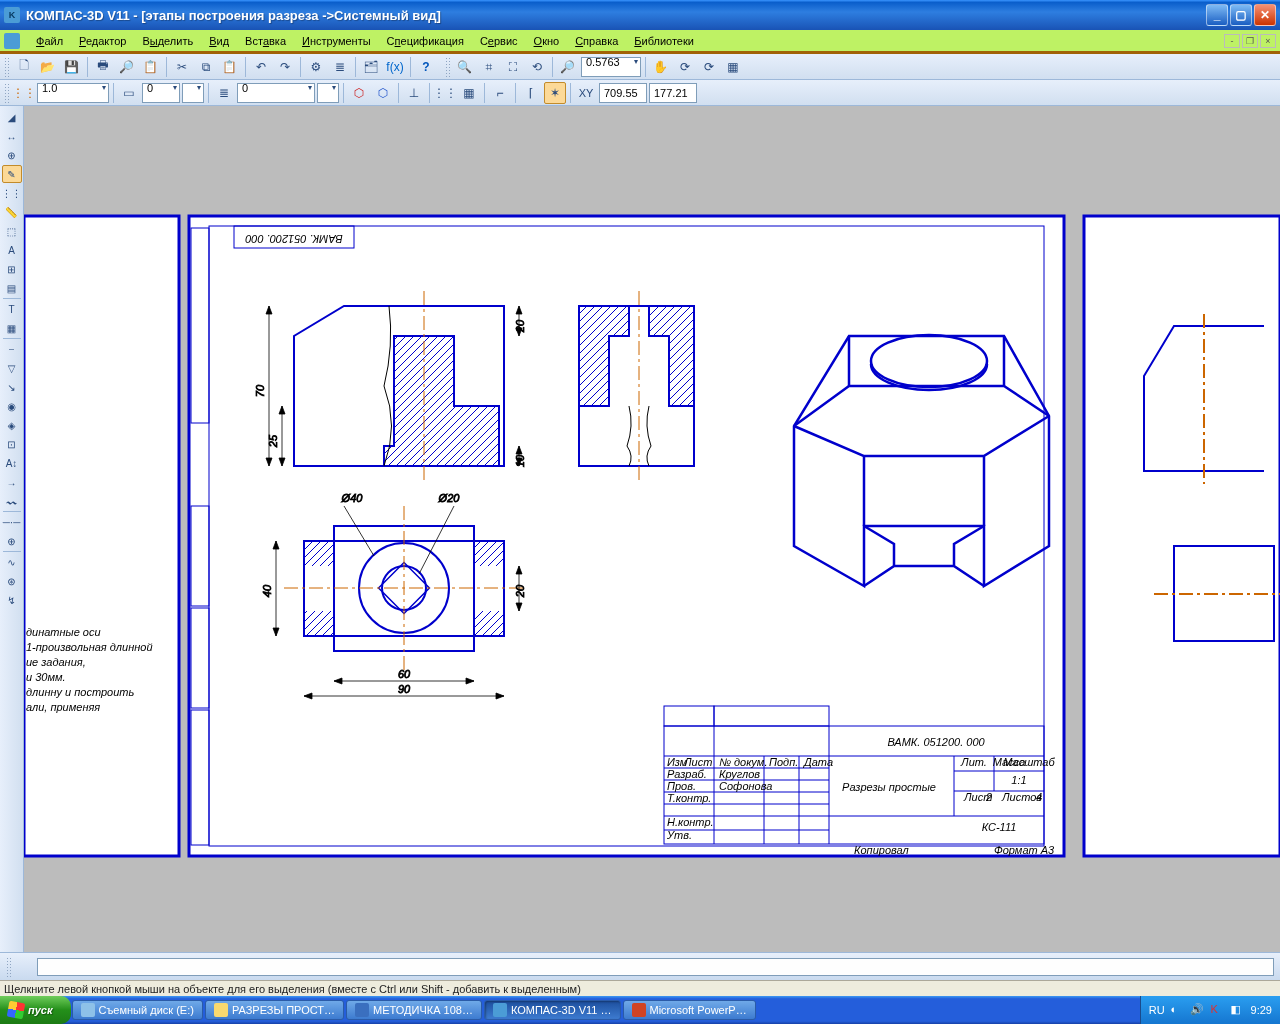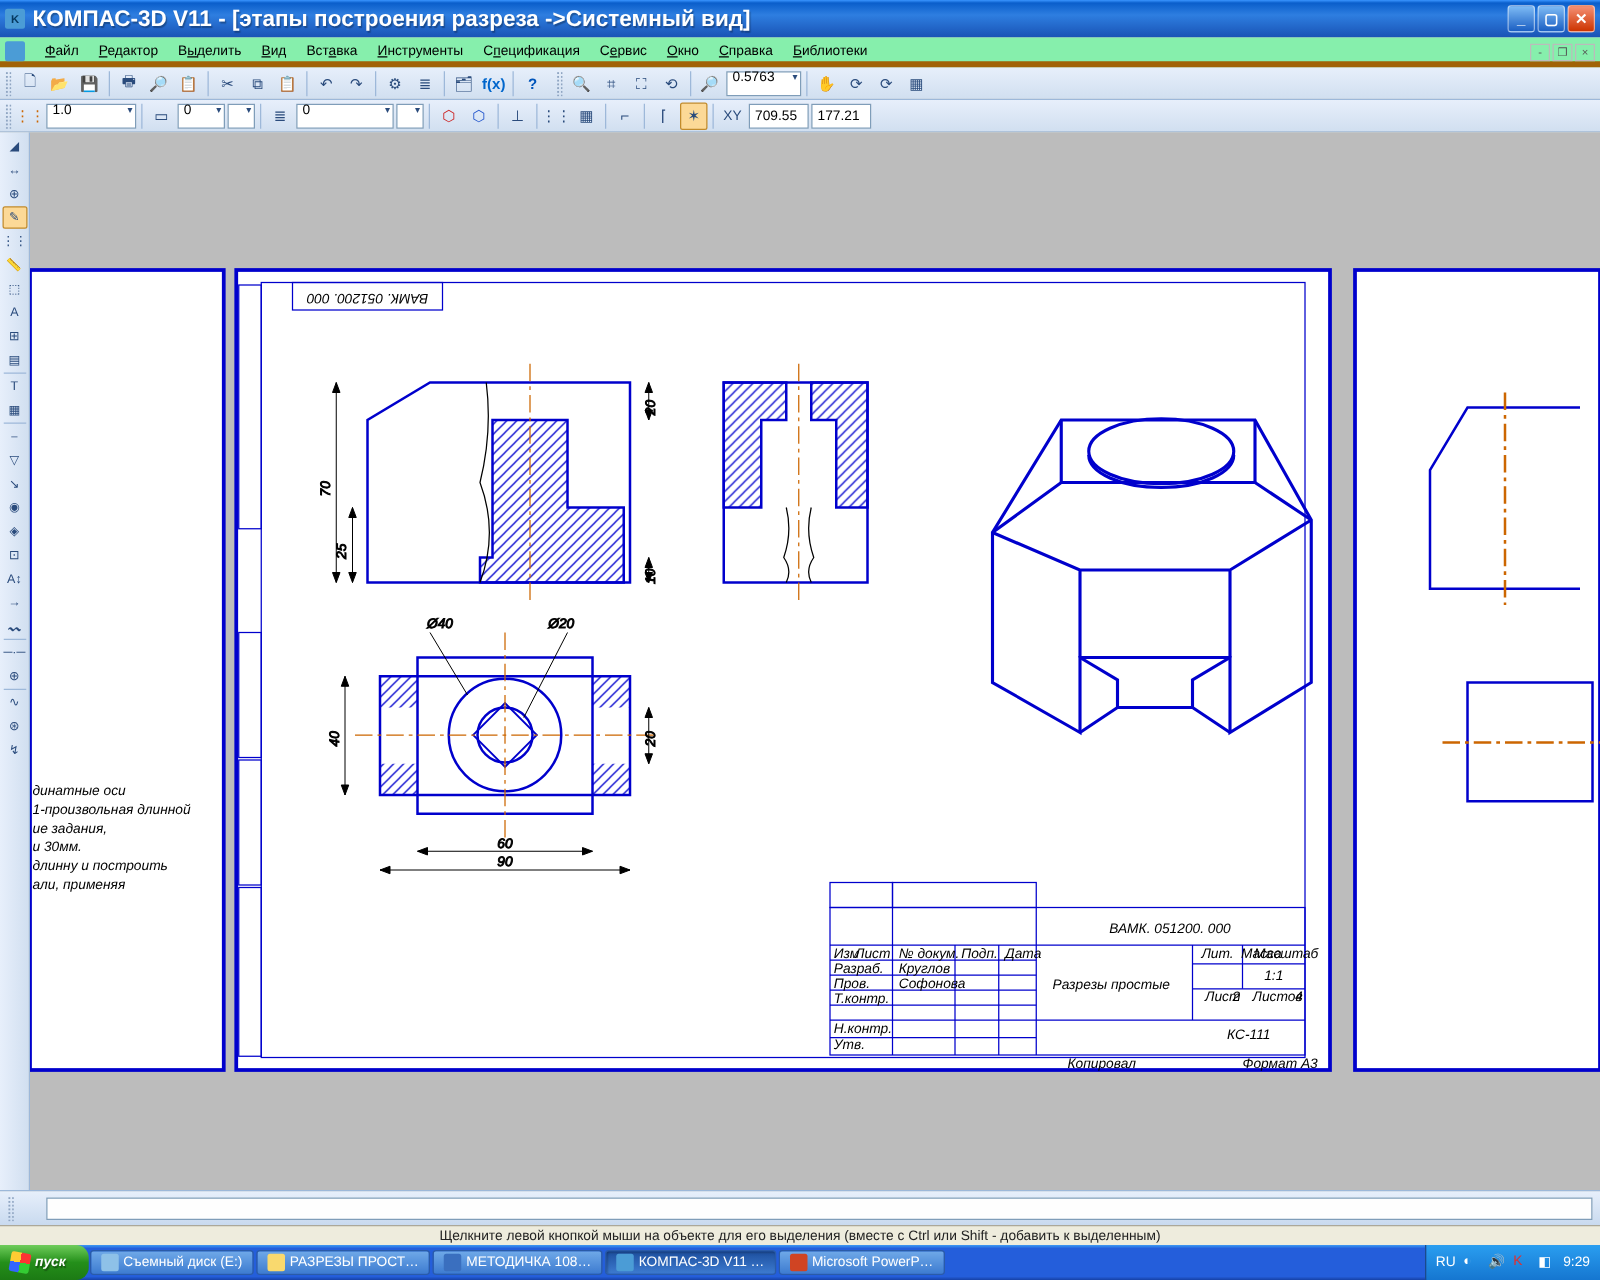--- a/index.html
+++ b/index.html
@@ -1,28 +1,28 @@
 <!DOCTYPE html>
 <html><head>
 <meta charset="utf-8">
 <style>
 * { margin:0; padding:0; box-sizing:border-box; font-family:Tahoma,Arial,sans-serif; font-size:11px; }
 body { width:1280px; height:1024px; overflow:hidden; background:#ece9d8; position:relative; }
 
 
 .titlebar { height:30px; background:linear-gradient(to bottom,#3a95ff 0%,#0a5ecb 8%,#2e7ee0 40%,#1953b5 100%); display:flex; align-items:center; padding:0 4px; color:#fff; }
 .titlebar .appicon { width:16px; height:16px; background:#4b9cd6; border-radius:2px; margin-right:6px; display:flex; align-items:center; justify-content:center; font-size:9px; font-weight:bold; color:#06385f; }
-.titlebar .title { flex:1; font-weight:bold; font-size:18px; text-shadow:1px 1px 1px rgba(0,0,0,.3); }
+.titlebar .title { flex:1; font-weight:bold; font-size:13px; text-shadow:1px 1px 1px rgba(0,0,0,.3); }
 .titlebar .winbtns { display:flex; gap:2px; }
 .titlebar .winbtn { width:22px; height:22px; border-radius:3px; border:1px solid rgba(255,255,255,.5); display:flex; align-items:center; justify-content:center; font-weight:bold; color:#fff; font-size:12px; }
 .titlebar .minbtn,.titlebar .maxbtn { background:linear-gradient(to bottom,#7ebbf5,#1a5ec2); }
 .titlebar .closebtn { background:linear-gradient(to bottom,#f59074,#cc3300); }
 
 
-.menubar { height:24px; background:#86efac; display:flex; align-items:flex-end; padding:0 4px; border-bottom:5px solid #a16207; }
+.menubar { height:24px; background:#bef264; display:flex; align-items:center; padding:0 4px; border-bottom:3px solid #a16207; }
 .menubar .ctrlicon { width:16px; height:16px; background:#4b9cd6; border-radius:2px; margin-right:8px; }
 .menubar .mitem { padding:2px 8px; cursor:default; }
 .menubar .mitem u { text-decoration:underline; }
 .menubar .doccontrols { margin-left:auto; display:flex; gap:2px; font-family:Arial; color:#555; }
 .menubar .doccontrols span { width:16px; height:14px; border:1px solid #bbb; display:flex; align-items:center; justify-content:center; font-size:9px; }
 
 
 .toolbar { height:26px; background:linear-gradient(to bottom,#e7effb,#d1dff0); border-bottom:1px solid #9db8d9; display:flex; align-items:center; padding:0 4px; gap:2px; }
 .tgrip { width:5px; height:20px; background-image:radial-gradient(#8fa5c2 1px,transparent 1px); background-size:3px 3px; margin-right:2px; }
 .tbtn { width:22px; height:22px; display:flex; align-items:center; justify-content:center; border:1px solid transparent; border-radius:2px; font-size:12px; color:#2a4b7c; cursor:default; }
@@ -36,21 +36,21 @@
 .lefttb { position:absolute; left:0; top:106px; width:24px; bottom:72px; background:linear-gradient(to right,#e7effb,#d1dff0); border-right:1px solid #9db8d9; display:flex; flex-direction:column; align-items:center; padding-top:2px; gap:1px; }
 .lefttb .tbtn { width:20px; height:18px; font-size:10px; }
 
 
 .canvas { position:absolute; left:24px; top:106px; right:0; bottom:72px; background:#bcbcbc; overflow:hidden; }
 .canvas svg { position:absolute; left:0; top:0; }
 
 
 .cmdbar { position:absolute; left:0; right:0; bottom:44px; height:28px; background:linear-gradient(to bottom,#e7effb,#c9daef); border-top:1px solid #9db8d9; display:flex; align-items:center; padding:0 6px; }
 .cmdbar .cmdinput { flex:1; height:18px; border:1px solid #7f9db9; background:#fefefe; margin-left:24px; }
-.statusbar { position:absolute; left:0; right:0; bottom:28px; height:16px; background:#eeecdd; display:flex; align-items:center; padding:0 4px; font-size:11px; color:#222; border-top:1px solid #aca899;justify-content:center;}
+.statusbar { position:absolute; left:0; right:0; bottom:28px; height:16px; background:#eeecdd; display:flex; align-items:center; padding:0 4px; font-size:11px; color:#222; border-top:1px solid #aca899;}
 
 
 .taskbar { position:absolute; left:0; right:0; bottom:0; height:28px; background:linear-gradient(to bottom,#3e9af3 0%,#245edb 10%,#245edb 90%,#1641a6 100%); display:flex; align-items:center;justify-content:flex-end; }
 .startbtn { height:28px; padding:0 18px 0 8px; background:linear-gradient(to bottom,#6fcd5b 0%,#248f1a 50%,#1c7a14 100%); border-radius:0 10px 10px 0; color:#fff; font-weight:bold; font-size:15px; font-style:italic; display:flex; align-items:center; gap:4px; text-shadow:1px 1px 1px rgba(0,0,0,.4);}
 .startbtn .flag { width:16px; height:16px; background:conic-gradient(#f33 0 25%,#3c3 0 50%,#36f 0 75%,#fc3 0); border-radius:2px; transform:rotate(10deg);}
 .taskbtn { height:20px; margin:0 1px; padding:0 8px; background:linear-gradient(to bottom,#6fa9e8,#3d7bd0); border:1px solid #2a5ba8; border-radius:3px; color:#fff; display:flex; align-items:center; gap:4px; font-size:11px; max-width:150px; overflow:hidden; white-space:nowrap; }
 .taskbtn.active { background:linear-gradient(to bottom,#1d4f9e,#3d7bd0); box-shadow:inset 1px 1px 2px rgba(0,0,0,.3); }
 .taskbtn .ticon { width:14px; height:14px; background:#f9d96e; border-radius:2px; }
 .tray { margin-left:auto; height:28px; background:linear-gradient(to bottom,#2a9ef0,#1576d0); display:flex; align-items:center; padding:0 8px; gap:6px; color:#fff; font-size:11px; border-left:1px solid #1a4b8c;}
 .tray .ticon2 { width:14px; height:14px; }
@@ -102,21 +102,21 @@
   <div class="tbtn">⧉</div>
   <div class="tbtn">📋</div>
   <div class="tsep"></div>
   <div class="tbtn">↶</div>
   <div class="tbtn">↷</div>
   <div class="tsep"></div>
   <div class="tbtn">⚙</div>
   <div class="tbtn">≣</div>
   <div class="tsep"></div>
   <div class="tbtn">🗂</div>
-  <div class="tbtn" style="color:#0066cc;font-weight:bold">f(x)</div>
+  <div class="tbtn" style="color:#0066cc;font-weight:normal">f(x)</div>
   <div class="tsep"></div>
   <div class="tbtn" style="color:#0055bb;font-weight:bold">?</div>
   <div class="tgrip" style="margin-left:6px"></div>
   <div class="tbtn">🔍</div>
   <div class="tbtn">⌗</div>
   <div class="tbtn">⛶</div>
   <div class="tbtn">⟲</div>
   <div class="tsep"></div>
   <div class="tbtn">🔎</div>
   <div class="tdrop" style="width:60px">

